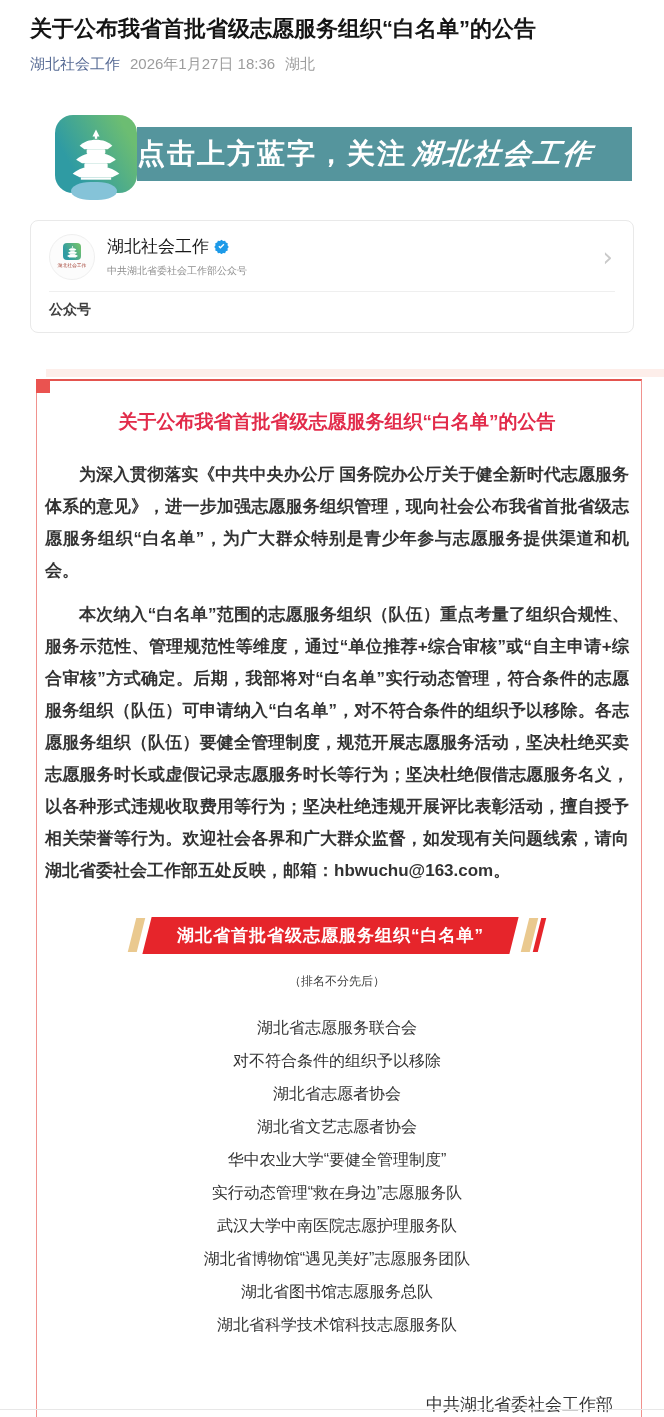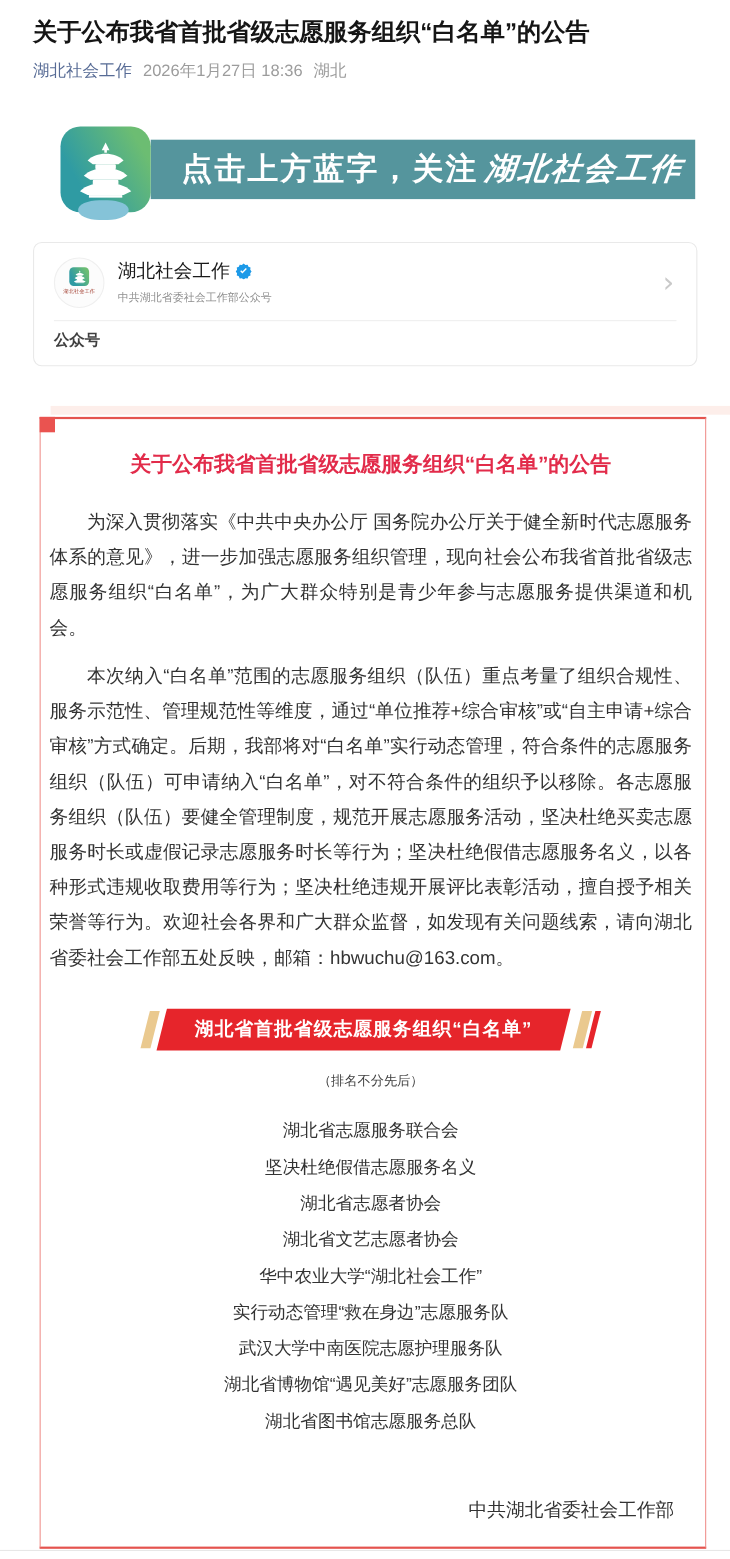--- a/index.html
+++ b/index.html
@@ -16,21 +16,21 @@
 
   
   .banner-row { margin:40px 0 0 55px; width:577px; height:80px; display:flex; align-items:center; position:relative; }
   .banner-logo { width:82px; height:78px; flex:none; border-radius:18px; position:relative; z-index:2;
     background:linear-gradient(60deg, var(--logo-teal,#2f9ba3) 25%, var(--logo-green,#6cbd72) 85%);
     display:flex; align-items:center; justify-content:center; }
   .banner-logo::after { content:""; position:absolute; z-index:-1; bottom:-7px; left:16px; width:46px; height:18px;
     background:#85c3d8; border-radius:50%/60%; }
   .pagoda-lg { width:56px; height:56px; fill:#ffffff; }
   .banner-bar { flex:1; height:54px; background:var(--banner-teal,#55959d); color:#fff;
-    display:flex; align-items:center; padding-left:28px; font-size:28px; letter-spacing:2px; font-weight:700; }
+    display:flex; align-items:center; font-size:28px; letter-spacing:2px; font-weight:700; }
   .banner-account { font-style:italic; margin-left:6px; transform:skewX(-6deg); display:inline-block; }
 
   
   .account-card { margin:26px 30px 0 30px; border:1px solid #e9e9e9; border-radius:8px; background:#fff; }
   .card-main { display:flex; align-items:center; padding:13px 18px 11px 18px; }
   .avatar { width:46px; height:46px; flex:none; border-radius:50%; background:#fcfcfc; border:1px solid #efefef;
     display:flex; flex-direction:column; align-items:center; justify-content:center; overflow:hidden; }
   .avatar-mini-logo { width:18px; height:17px; border-radius:4px;
     background:linear-gradient(60deg, var(--logo-teal,#2f9ba3) 25%, var(--logo-green,#6cbd72) 85%);
     display:flex; align-items:center; justify-content:center; }
@@ -48,21 +48,21 @@
   .notice-wrap { position:relative; margin:46px 0 0 36px; width:606px; }
   .strip-top { position:absolute; top:-10px; left:10px; width:620px; height:8px; background:var(--strip-pink,#fdeeea); }
   .notice-box { position:relative; width:606px; background:#fff;
     border:1px solid var(--box-border-pink,#f0928e);
     border-top:2px solid var(--box-line-red,#e4534e);
     border-bottom:2px solid var(--box-line-red,#e4534e);
     padding:24px 12px 22px 8px; }
   .sq-tl { position:absolute; top:-2px; left:-1px; width:14px; height:14px; background:var(--corner-square-red,#ea5350); }
 
   .notice-title { margin:4px 0 24px 0; text-align:center; font-size:19px; font-weight:700; color:var(--title-red,#e22b4a); }
-  .para { margin:0 0 12px 0; font-size:17px; line-height:32px; color:#333; text-align:justify; text-indent:2em; }
+  .para { margin:0 0 12px 0; font-size:17px; line-height:32px; color:#333; text-align:justify; text-indent:2em;font-weight:bold; }
 
   .ribbon-row { margin-top:30px; display:flex; align-items:center; justify-content:center; }
   .ribbon { background:var(--accent-red,#e6252b); transform:skewX(-14deg); padding:0 30px; line-height:37px; }
   .ribbon > span { display:inline-block; transform:skewX(14deg); color:#fff; font-size:17px; font-weight:700; letter-spacing:1px; }
   .acc { height:34px; transform:skewX(-14deg); display:inline-block; }
   .acc-gold { width:9px; background:var(--gold,#eac98f); }
   .acc-red { width:5px; background:var(--accent-red,#e6252b); }
   .acc-left { margin-right:6px; }
   .acc-r1 { margin-left:11px; }
   .acc-r2 { margin-left:3px; }
@@ -155,28 +155,29 @@
         <span>湖北省首批省级志愿服务组织“白名单”</span>
       </div>
       <span class="acc acc-gold acc-r1"></span>
       <span class="acc acc-red acc-r2"></span>
     </div>
 
     <div class="rank-note">（排名不分先后）</div>
 
     <ul class="org-list">
         <li>湖北省志愿服务联合会</li>
-        <li>坚决杜绝假借志愿服务名义</li>
+        <li>对不符合条件的组织予以移除</li>
         <li>湖北省志愿者协会</li>
         <li>湖北省文艺志愿者协会</li>
-        <li>华中农业大学“湖北社会工作”</li>
+        <li>华中农业大学“要健全管理制度”</li>
         <li>实行动态管理“救在身边”志愿服务队</li>
         <li>武汉大学中南医院志愿护理服务队</li>
         <li>湖北省博物馆“遇见美好”志愿服务团队</li>
         <li>湖北省图书馆志愿服务总队</li>
+        <li>湖北省科学技术馆科技志愿服务队</li>
       </ul>
 
     <div class="sign sign-org">中共湖北省委社会工作部</div>
 
   </div>
 
 </div>
 
 <div class="page-footer-divider"></div>
 

